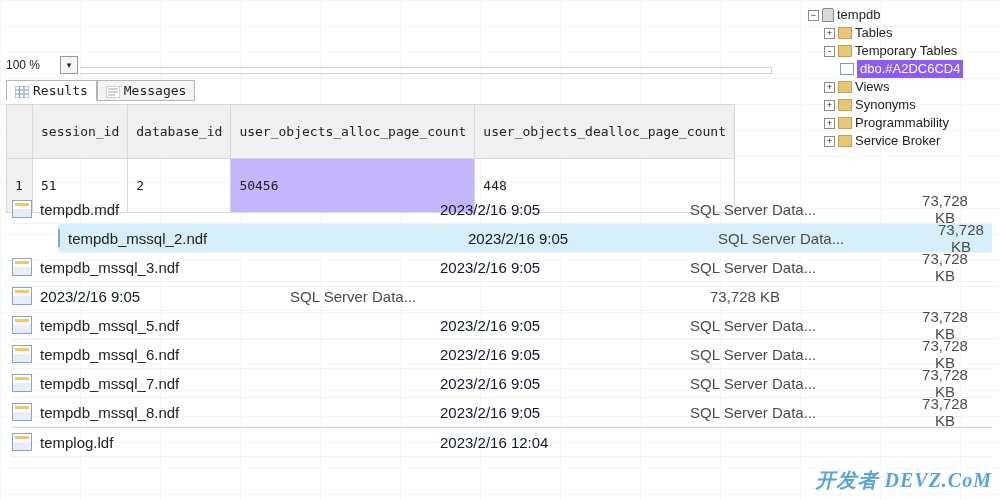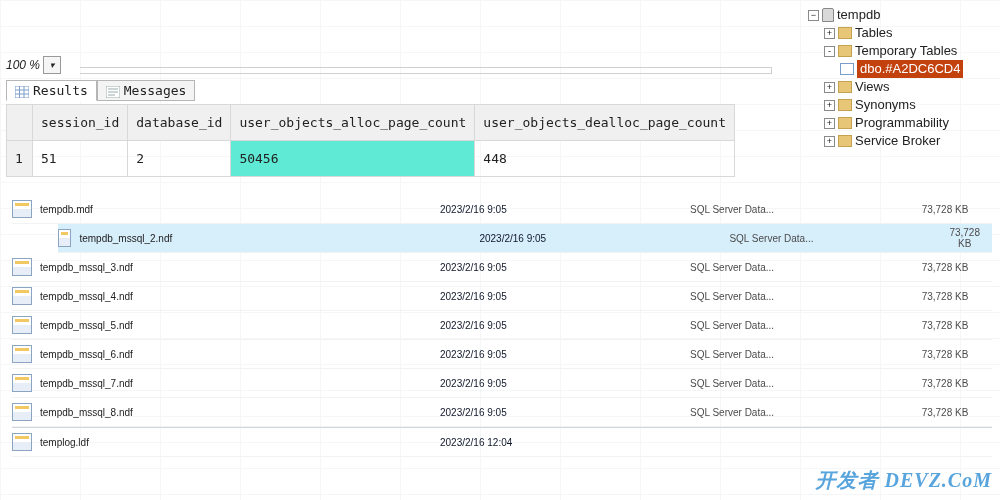--- a/index.html
+++ b/index.html
@@ -1,48 +1,48 @@
 <!DOCTYPE html>
 <html><head>
 <meta charset="utf-8">
 <style>
 * { box-sizing: border-box; margin: 0; padding: 0; }
 body { font-family: "Segoe UI", Tahoma, sans-serif; font-size: 13px; background: #fff; color: #222; position: relative; width: 1000px; height: 500px; overflow: hidden; }
 
 
-.zoom-bar { position: absolute; left: 6px; top: 56px; display: flex; align-items: center; gap: 3px; font-style: italic; }
+.zoom-bar { position: absolute; left: 6px; top: 56px; display: flex; align-items: center; gap: 20px; }
 .zoom-value { font-size: 12px; }
 .zoom-dd { width: 18px; height: 18px; border: 1px solid #999; background: #f5f5f5; display:flex; align-items:center; justify-content:center; font-size:9px; }
 .zoom-line { position:absolute; left:80px; right:228px; top:67px; height:7px; border:1px solid #cfcfcf; border-left:none; }
 
 
 .tabs { position:absolute; left:6px; top:80px; display:flex; gap:0; font-family: Consolas, monospace; font-size:13px; }
 .tab { border:1px solid #b5b5b5; padding:2px 8px; display:flex; align-items:flex-end; gap:4px; background:#f4f4f4; }
 .tab.active { background:#fff; border-bottom:1px solid #fff; }
 .tab-icon { width:14px; height:12px; }
 
 .grid { position:absolute; left:6px; top:104px; font-family: Consolas, monospace; font-size:13px; border-collapse:collapse; }
-.grid th, .grid td { border:1px solid #d8d8d8; padding:10px 8px; text-align:left; font-weight:normal; }
+.grid th, .grid td { border:1px solid #d8d8d8; padding:19px 8px; text-align:left; font-weight:normal; }
 .grid th { background:#f0f0f0; }
 .rownum { background:#f0f0f0; width:26px; text-align:center; }
-.cell-selected { background:#5eead4; border:1px solid #5a9bd4;margin-top:14px; }
+.cell-selected { background:#c4b5fd; border:1px solid #5a9bd4;margin-top:14px; }
 
 
 .tree { position:absolute; right:8px; top:6px; width:200px; font-size:13px; line-height:18px; }
 .tree ul { list-style:none; padding-left:16px; }
 .tree li { white-space:nowrap; display:flex; align-items:center; gap:3px; }
 .tree li.parent > .exp { width:11px; height:11px; border:1px solid #8a8a8a; display:inline-flex; align-items:center; justify-content:center; font-size:9px; line-height:9px; background:#fff; }
 .tree .folder { width:14px; height:12px; background:#e7c777; border:1px solid #c4a24f; display:inline-block; }
 .tree .db { width:12px; height:14px; background:#d9d9d9; border:1px solid #888; border-radius:2px 2px 0 0; display:inline-block; }
 .tree .tbl-ico { width:14px; height:12px; display:inline-block; background:linear-gradient(#fff,#fff); border:1px solid #7a9ec9; }
-.tree .sel { background:#c2410c; color:#fff; padding:0 3px; }
+.tree .sel { background:#8b5cf6; color:#fff; padding:0 3px; }
 
 
 .files { position:absolute; left:12px; top:195px; right:8px; }
-.frow { display:flex; align-items:center; height:29px; border-bottom:1px solid #f2f2f2; font-size:10px; }
+.frow { display:flex; align-items:center; height:29px; border-bottom:1px solid #f2f2f2; font-size:15px; }
 .frow.sel { background:#d7eefb;margin-left:46px; }
 .frow .fi { width:20px; height:18px; margin-right:8px; display:inline-block; border:1px solid #8aa4c2; background:linear-gradient(#fff 0 50%,#e8eef7 50%); position:relative; }
 .frow .fi::before { content:""; position:absolute; left:2px; right:2px; top:2px; height:3px; background:#f2c863; }
 .frow .fname { flex:0 0 400px; }
 .frow .fdate { flex:0 0 250px; color:#0f172a; }
 .frow .ftype { flex:0 0 220px; color:#4b4b4b; }
 .frow .fsize { flex:1; text-align:center; color:#4b4b4b; padding-right:12px; }
 .files hr.sep { border:none; border-top:1px solid #cfd8e2; margin:0; }
 
 .watermark { position:absolute; right:8px; bottom:6px; font-family:Liberation Serif, serif; font-size:20px; font-style:italic; font-weight:bold; color:#2a8bd4; opacity:.78; letter-spacing:1px; pointer-events:none; }
@@ -174,21 +174,20 @@
     </div>
   <div class="frow">
       <span class="fi"></span>
       <span class="fname">tempdb_mssql_3.ndf</span>
       <span class="fdate">2023/2/16 9:05</span>
       <span class="ftype">SQL Server Data...</span>
       <span class="fsize">73,728 KB</span>
     </div>
   <div class="frow">
       <span class="fi"></span>
-      <span class="fname">tempdb_mssql_4.ndf</span>
       <span class="fdate">2023/2/16 9:05</span>
       <span class="ftype">SQL Server Data...</span>
       <span class="fsize">73,728 KB</span>
     </div>
   <div class="frow">
       <span class="fi"></span>
       <span class="fname">tempdb_mssql_5.ndf</span>
       <span class="fdate">2023/2/16 9:05</span>
       <span class="ftype">SQL Server Data...</span>
       <span class="fsize">73,728 KB</span>

